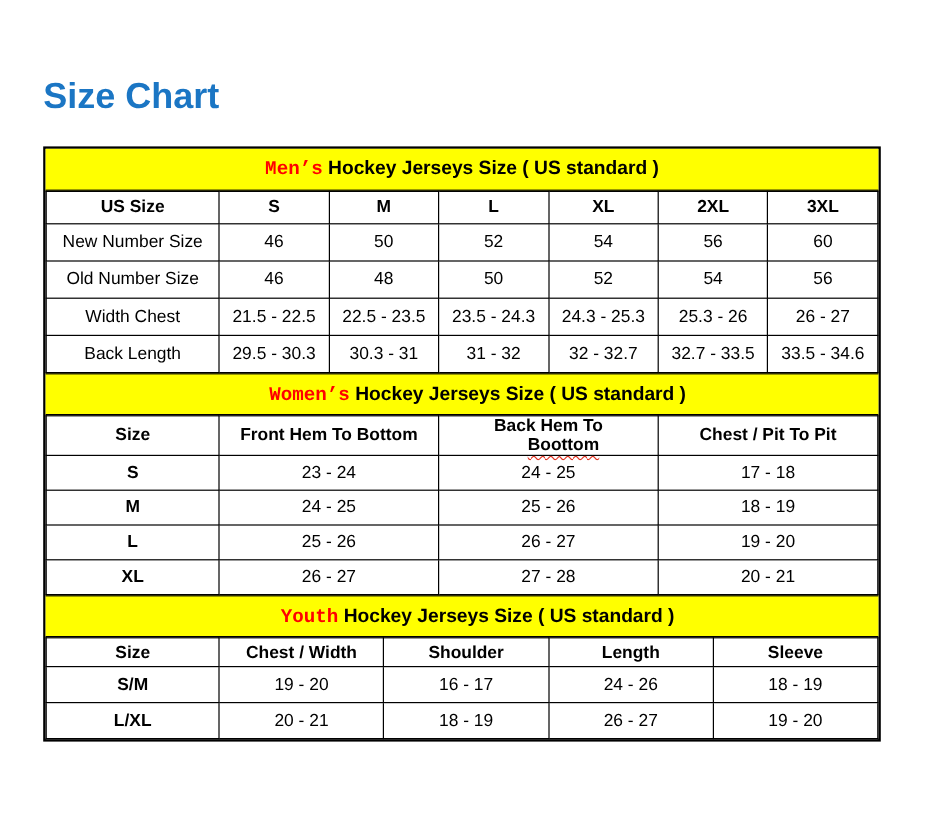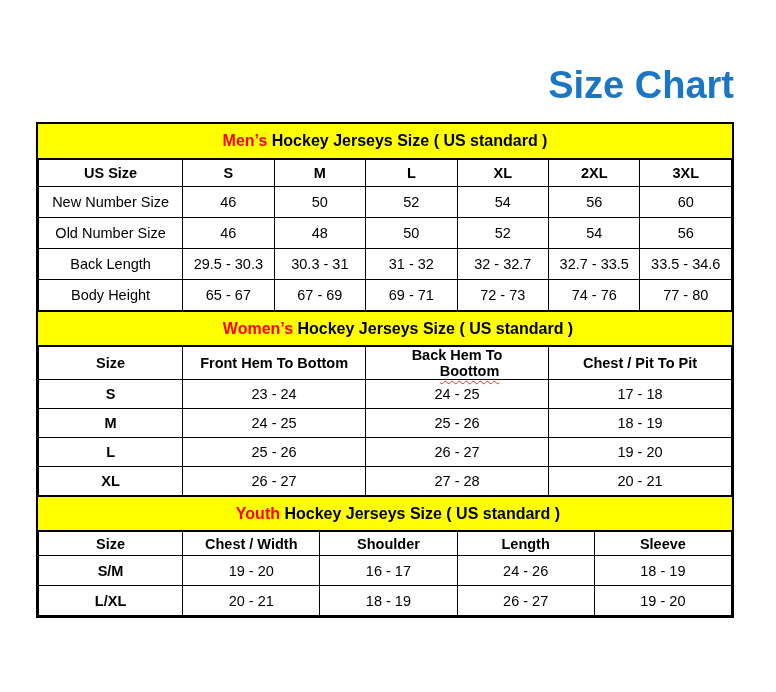--- a/index.html
+++ b/index.html
@@ -11,38 +11,38 @@
   }
   *{box-sizing:border-box;}
   html,body{margin:0;padding:0;}
   body{
     width:776px;height:692px;background:#ffffff;
     font-family:"Liberation Sans", sans-serif;
     color:#000;position:relative;overflow:hidden;
   }
   .title{
     position:absolute;top:64px;left:36px;width:698px;
-    margin:0;text-align:right;
-    font-size:38px;font-weight:bold;color:var(--title-blue);
+    margin:0;text-align:left;
+    font-size:30px;font-weight:bold;color:var(--title-blue);
     letter-spacing:0px;
   }
   .chart-wrap{
     position:absolute;left:36px;top:122px;width:698px;
     border:2px solid var(--line);
     background:#ffffff;
   }
   .band{
     background:var(--band-yellow);
     height:35px;
     display:flex;align-items:center;justify-content:center;
     font-size:16px;font-weight:bold;
     border-bottom:1px solid var(--line);
   }
   .section + .section .band{border-top:1px solid var(--line);padding-left:26px;}
-  .band-accent{color:var(--accent-red);}
+  .band-accent{color:var(--accent-red);font-family:Liberation Mono, monospace;}
   .band-rest{white-space:pre;text-align:right;}
   table.tbl{
     width:100%;border-collapse:collapse;table-layout:fixed;
     font-size:14.5px;
   }
   .tbl th,.tbl td{
     border:1px solid var(--line);
     text-align:center;vertical-align:middle;
     padding:0 2px;
     font-weight:normal;
@@ -112,36 +112,36 @@
         <tr>
           <td class="rowlabel">Old Number Size</td>
           <td>46</td>
           <td>48</td>
           <td>50</td>
           <td>52</td>
           <td>54</td>
           <td>56</td>
         </tr>
         <tr>
+          <td class="rowlabel">Width Chest</td>
+          <td>21.5 - 22.5</td>
+          <td>22.5 - 23.5</td>
+          <td>23.5 - 24.3</td>
+          <td>24.3 - 25.3</td>
+          <td>25.3 - 26</td>
+          <td>26 - 27</td>
+        </tr>
+        <tr>
           <td class="rowlabel">Back Length</td>
           <td>29.5 - 30.3</td>
           <td>30.3 - 31</td>
           <td>31 - 32</td>
           <td>32 - 32.7</td>
           <td>32.7 - 33.5</td>
           <td>33.5 - 34.6</td>
-        </tr>
-        <tr>
-          <td class="rowlabel">Body Height</td>
-          <td>65 - 67</td>
-          <td>67 - 69</td>
-          <td>69 - 71</td>
-          <td>72 - 73</td>
-          <td>74 - 76</td>
-          <td>77 - 80</td>
         </tr>
       </tbody>
     </table>
   </div>
 
   <div class="section">
     <div class="band">
       <span class="band-accent">Women’s</span>
         <span class="band-rest"> Hockey Jerseys Size ( US standard )</span>
     </div>

